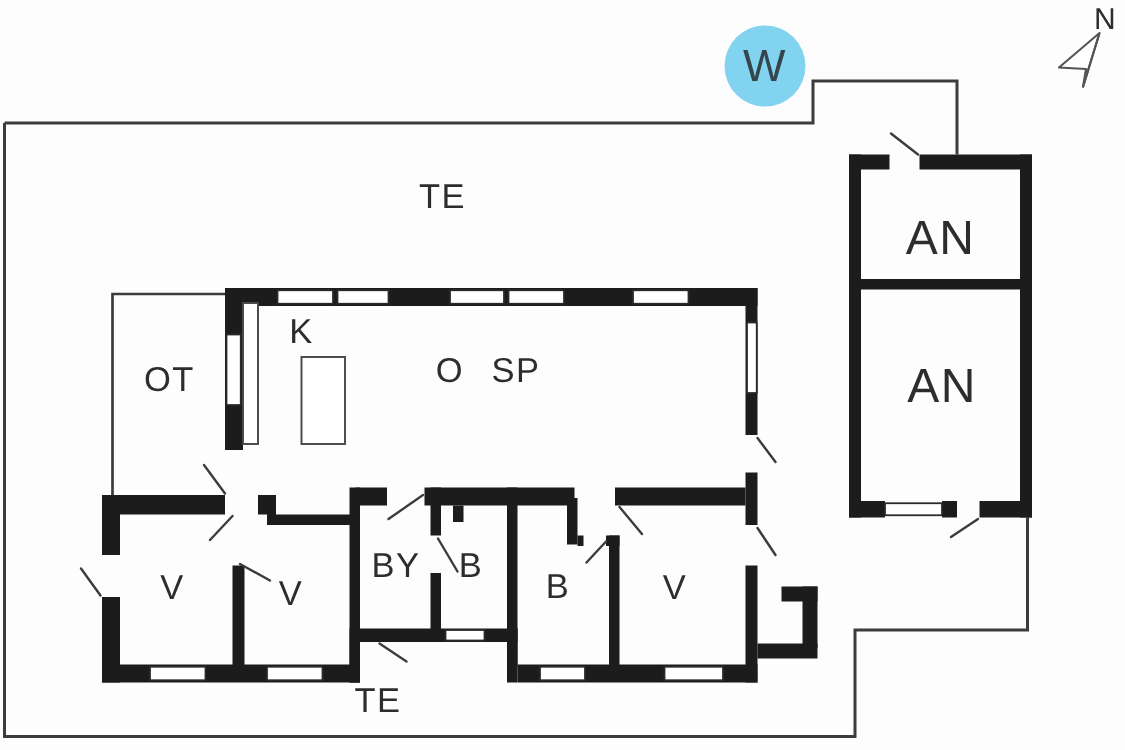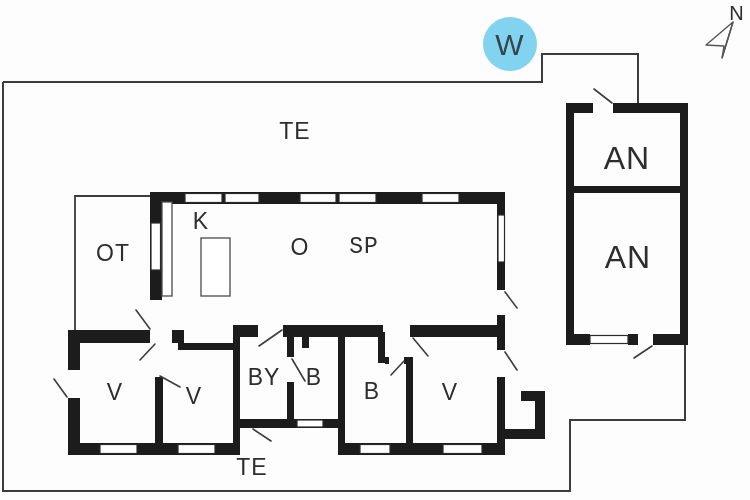--- a/index.html
+++ b/index.html
@@ -157,21 +157,21 @@
   <g stroke="#555555" stroke-width="1.4" fill="#ffffff" stroke-linejoin="round">
     <path d="M733,22 L706,45 L724,46 L722,58 Z"></path>
     <line x1="733" y1="22" x2="722" y2="58"></line>
   </g>
 </svg>
 
 <span class="lbl" style="left:295px;top:131px;">TE</span>
 <span class="lbl" style="left:113px;top:253px;">OT</span>
 <span class="lbl" style="left:201px;top:221px;">K</span>
 <span class="lbl" style="left:300px;top:247px;">O</span>
-<span class="lbl" style="left:364px;top:247px;font-family:Liberation Mono, monospace;">SP</span>
+<span class="lbl" style="left:344px;top:247px;">SP</span>
 <span class="lbl" style="left:115px;top:392px;">V</span>
 <span class="lbl" style="left:194px;top:396px;">V</span>
 <span class="lbl" style="left:264px;top:377px;">BY</span>
 <span class="lbl" style="left:314px;top:377px;">B</span>
 <span class="lbl" style="left:372px;top:391px;">B</span>
 <span class="lbl" style="left:450px;top:392px;">V</span>
 <span class="lbl" style="left:252px;top:467px;">TE</span>
 <span class="lbl big" style="left:627px;top:158px;">AN</span>
 <span class="lbl big" style="left:628px;top:257px;">AN</span>
 <span class="lbl marker" style="left:510px;top:45px;">W</span>

